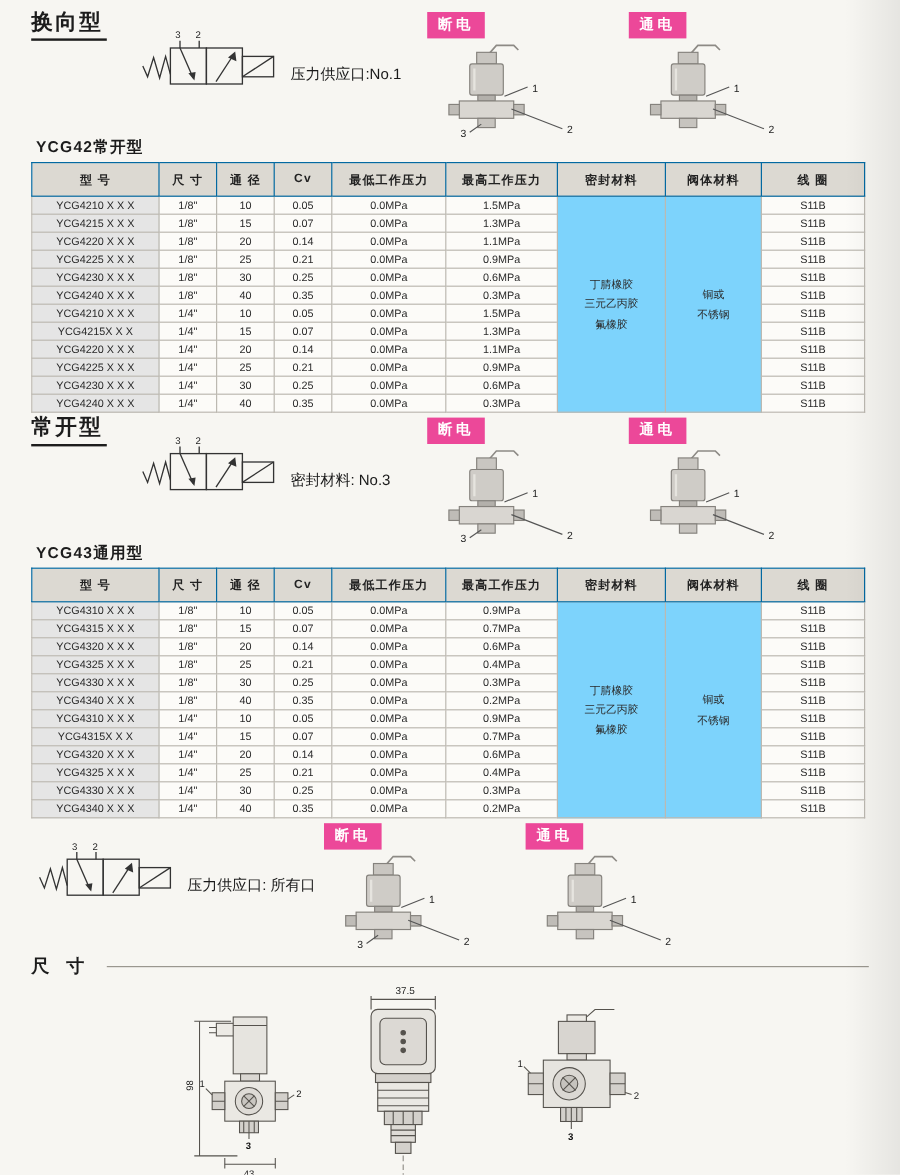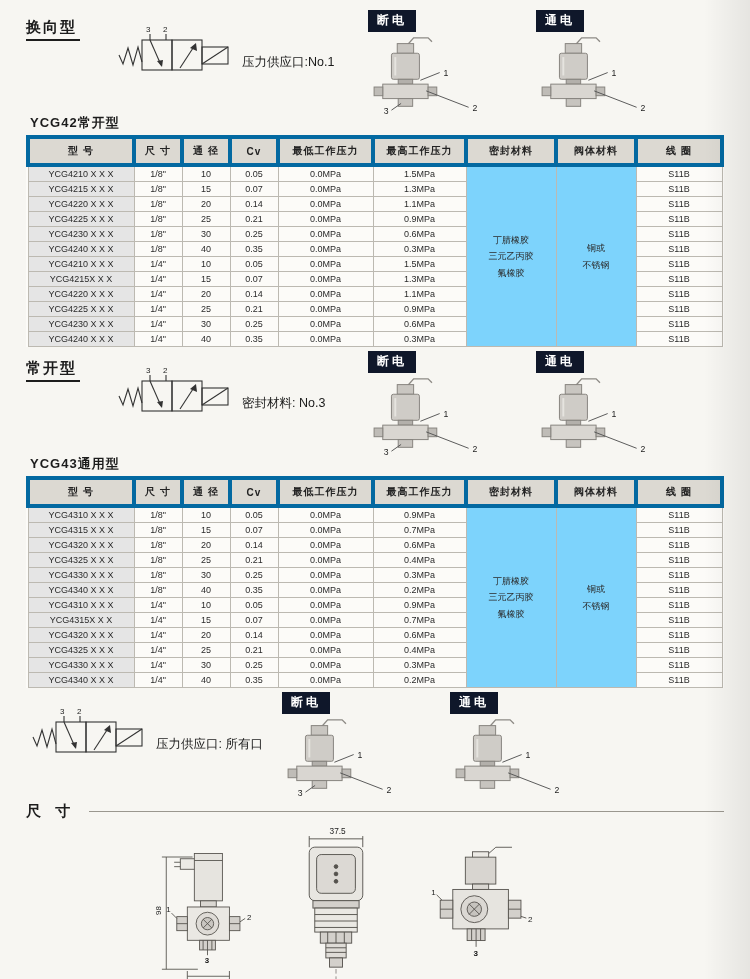--- a/index.html
+++ b/index.html
@@ -11,36 +11,36 @@
     position:relative;
     overflow:hidden;
   }
   .page { position:absolute; inset:0; padding:6px 26px 0 26px; }
   .scan-shade { position:absolute; top:0; right:0; bottom:0; width:46px;
     background:linear-gradient(to right, rgba(0,0,0,0), rgba(0,0,0,0.07)); pointer-events:none; }
 
   
   .type-row { display:flex; align-items:flex-start; height:104px; }
   .tr-title-wrap { width:86px; flex:none; }
-  .type-title { display:inline-block; font-weight:bold; font-size:15px; letter-spacing:2px;
-    border-bottom:2px solid #1d1d1d; padding:0 3px 2px 0; margin-top:12px; white-space:nowrap;font-family:Liberation Mono, monospace; }
+  .type-title { display:inline-block; font-weight:bold; font-size:18px; letter-spacing:2px;
+    border-bottom:2px solid #1d1d1d; padding:0 3px 2px 0; margin-top:0; white-space:nowrap;font-family:Liberation Mono, monospace; }
   .tr-schematic { flex:none; margin-top:16px; }
   .tr-schematic svg { width:124px; height:70px; display:block; }
   .tr-pressure { flex:none; width:114px; margin:48px 0 0 6px; font-size:12.5px; white-space:nowrap; color:#1a1a1a; }
   .tr-power { flex:none; display:flex; flex-direction:column; }
   .tr-power + .tr-power { margin-left:18px; }
-  .badge { background:#0f172a; color:#fff; font-size:12px; font-weight:bold; letter-spacing:3px;
-    padding:2px 9px 3px 9px; align-self:flex-start; margin:4px 0 0 12px; }
+  .badge { background:#ec4899; color:#fff; font-size:12px; font-weight:bold; letter-spacing:3px;
+    padding:2px 9px 3px 9px; align-self:flex-start; margin:4px 0 0 0; }
   .tr-power svg { width:150px; height:82px; display:block; margin-top:1px; }
 
   
   .tbl-title { font-weight:bold; font-size:13px; margin:4px 0 3px 4px; letter-spacing:1px; }
   table { border-collapse:collapse; width:694px; table-layout:fixed; background:#fcfbf8; }
   th { background:#dcd9d2; font-size:10px; font-weight:bold; height:28px;
-    border:4px solid #0369a1; color:#222; letter-spacing:1px; }
+    border:1px solid #0369a1; color:#222; letter-spacing:1px; }
   td { font-size:9px; text-align:center; height:14px; line-height:14px;
     border:1px solid #bcb9b1; padding:0; color:#2a2a2a; }
   td.c0 { background:#e5e5e5; }
   td.merged { background:#7dd3fc; vertical-align:middle; }
   td.merged div { line-height:1.8; }
 
   
   .dim-header { display:flex; align-items:center; margin-top:10px; }
   .dim-title { font-weight:bold; font-size:15px; letter-spacing:5px; white-space:nowrap; }
   .dim-rule { flex:1; height:1px; background:#9a978f; margin-left:14px; }

